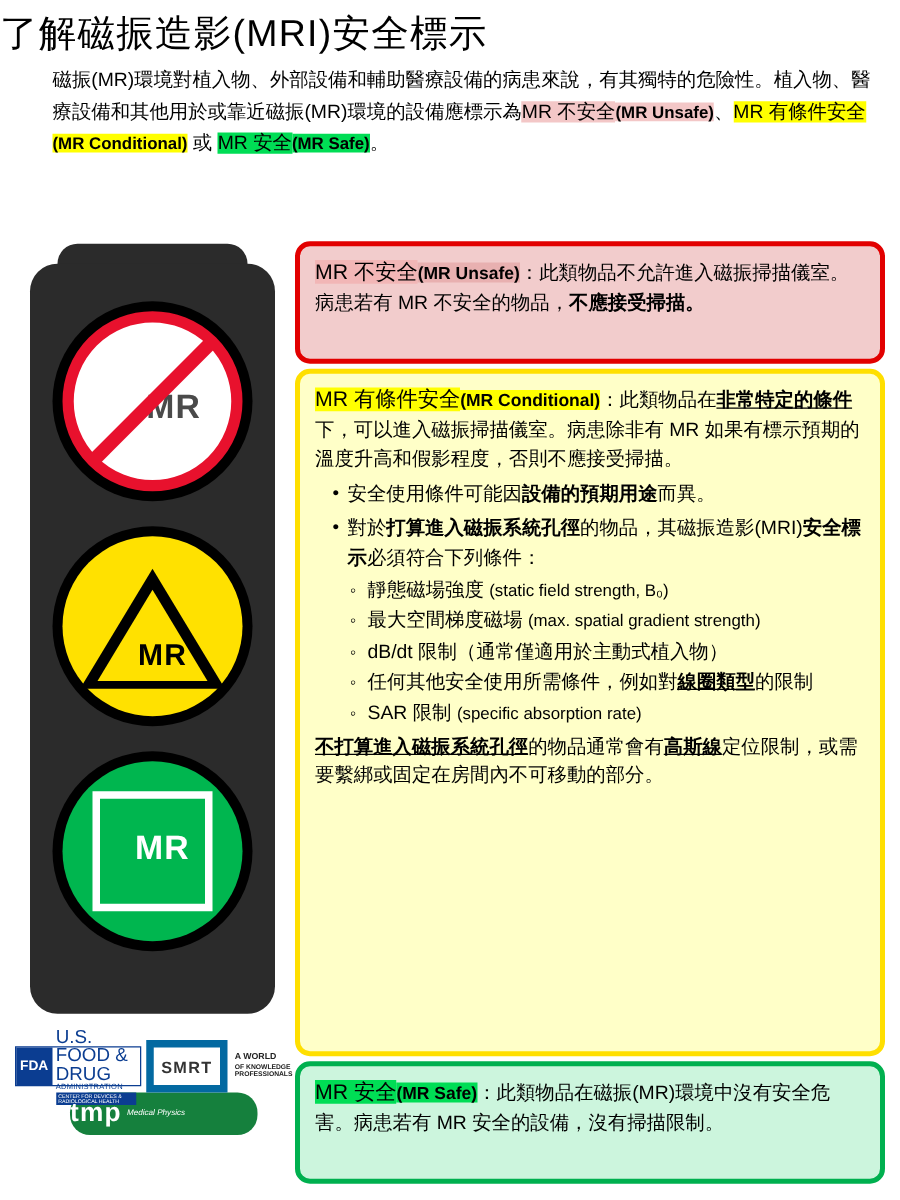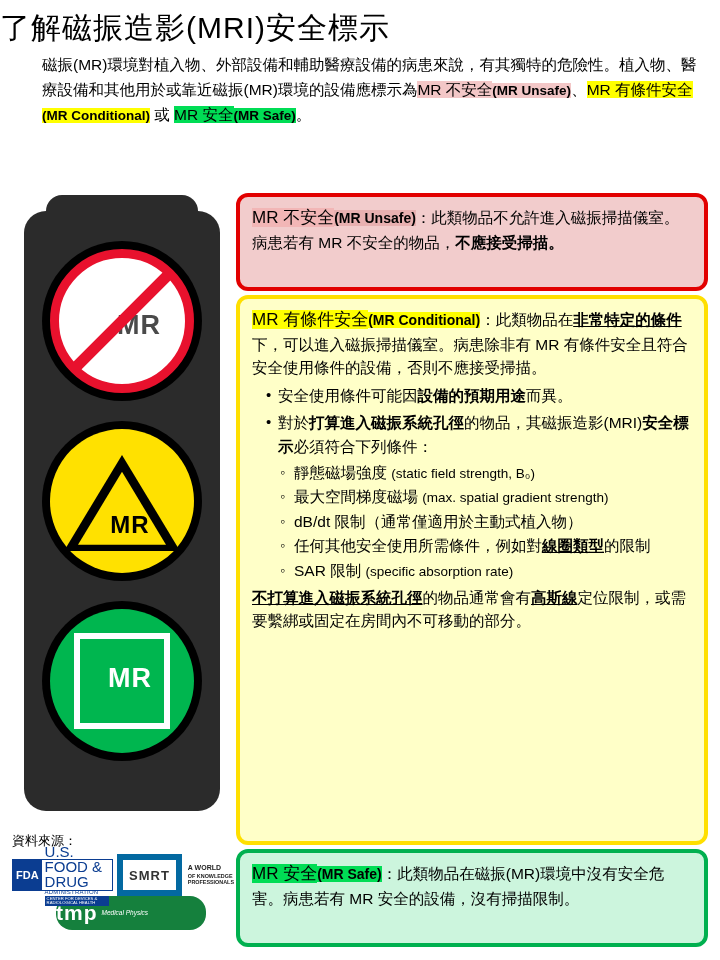--- a/index.html
+++ b/index.html
@@ -208,21 +208,21 @@
   </div>
 
   <div class="panel panel-unsafe">
     <p class="ptext">
       <span class="tag-red">MR 不安全</span><span class="tag-red-en">(MR Unsafe)</span><span>：此類物品不允許進入磁振掃描儀室。病患若有 MR 不安全的物品，</span><span class="bold">不應接受掃描。</span>
     </p>
   </div>
 
   <div class="panel panel-conditional">
     <p class="ptext-yel">
-      <span class="tag-yel">MR 有條件安全</span><span class="tag-yel-en">(MR Conditional)</span><span>：此類物品在</span><span class="u">非常特定的條件</span><span>下，可以進入磁振掃描儀室。病患除非有 MR 有條件安全且符合安全使用條件的設備，否則不應接受掃描。</span>
+      <span class="tag-yel">MR 有條件安全</span><span class="tag-yel-en">(MR Conditional)</span><span>：此類物品在</span><span class="u">非常特定的條件</span><span>下，可以進入磁振掃描儀室。病患除非有 MR 如果有標示預期的溫度升高和假影程度，否則不應接受掃描。</span>
     </p>
 
     <ul class="b1">
       <li>
         <span>安全使用條件可能因</span><span class="bold">設備的預期用途</span><span>而異。</span>
       </li>
       <li>
         <span>對於</span><span class="bold">打算進入磁振系統孔徑</span><span>的物品，其磁振造影(MRI)</span><span class="bold">安全標示</span><span>必須符合下列條件：</span>
       </li>
     </ul>
@@ -251,21 +251,20 @@
     </p>
   </div>
 
   <div class="panel panel-safe">
     <p class="ptext">
       <span class="tag-grn">MR 安全</span><span class="tag-grn-en">(MR Safe)</span><span>：此類物品在磁振(MR)環境中沒有安全危害。病患若有 MR 安全的設備，沒有掃描限制。</span>
     </p>
   </div>
 
   <div class="src">
-    <div class="src-label">資料來源：</div>
     <div class="logos">
       <div class="fda">
         <div class="fda-mark">FDA</div>
         <div class="fda-txt">
           <div class="fda-t1">U.S. FOOD &amp; DRUG</div>
           <div class="fda-t2">ADMINISTRATION</div>
           <span class="fda-t3">CENTER FOR DEVICES &amp; RADIOLOGICAL HEALTH</span>
         </div>
       </div>
       <div class="smrt">SMRT</div>

